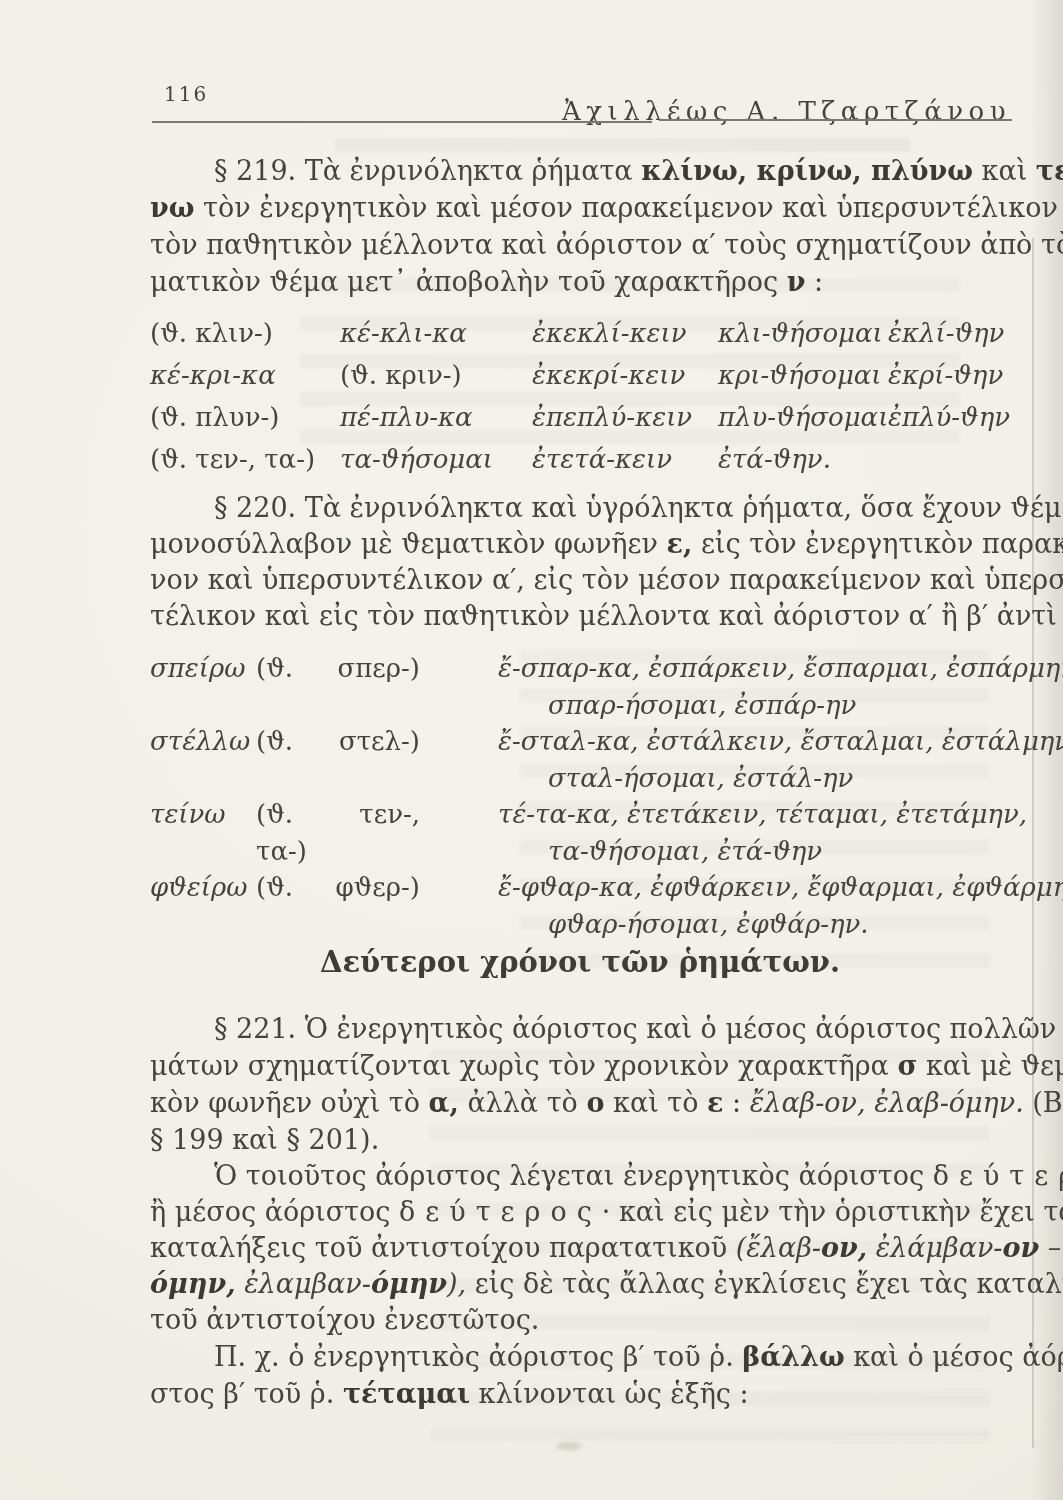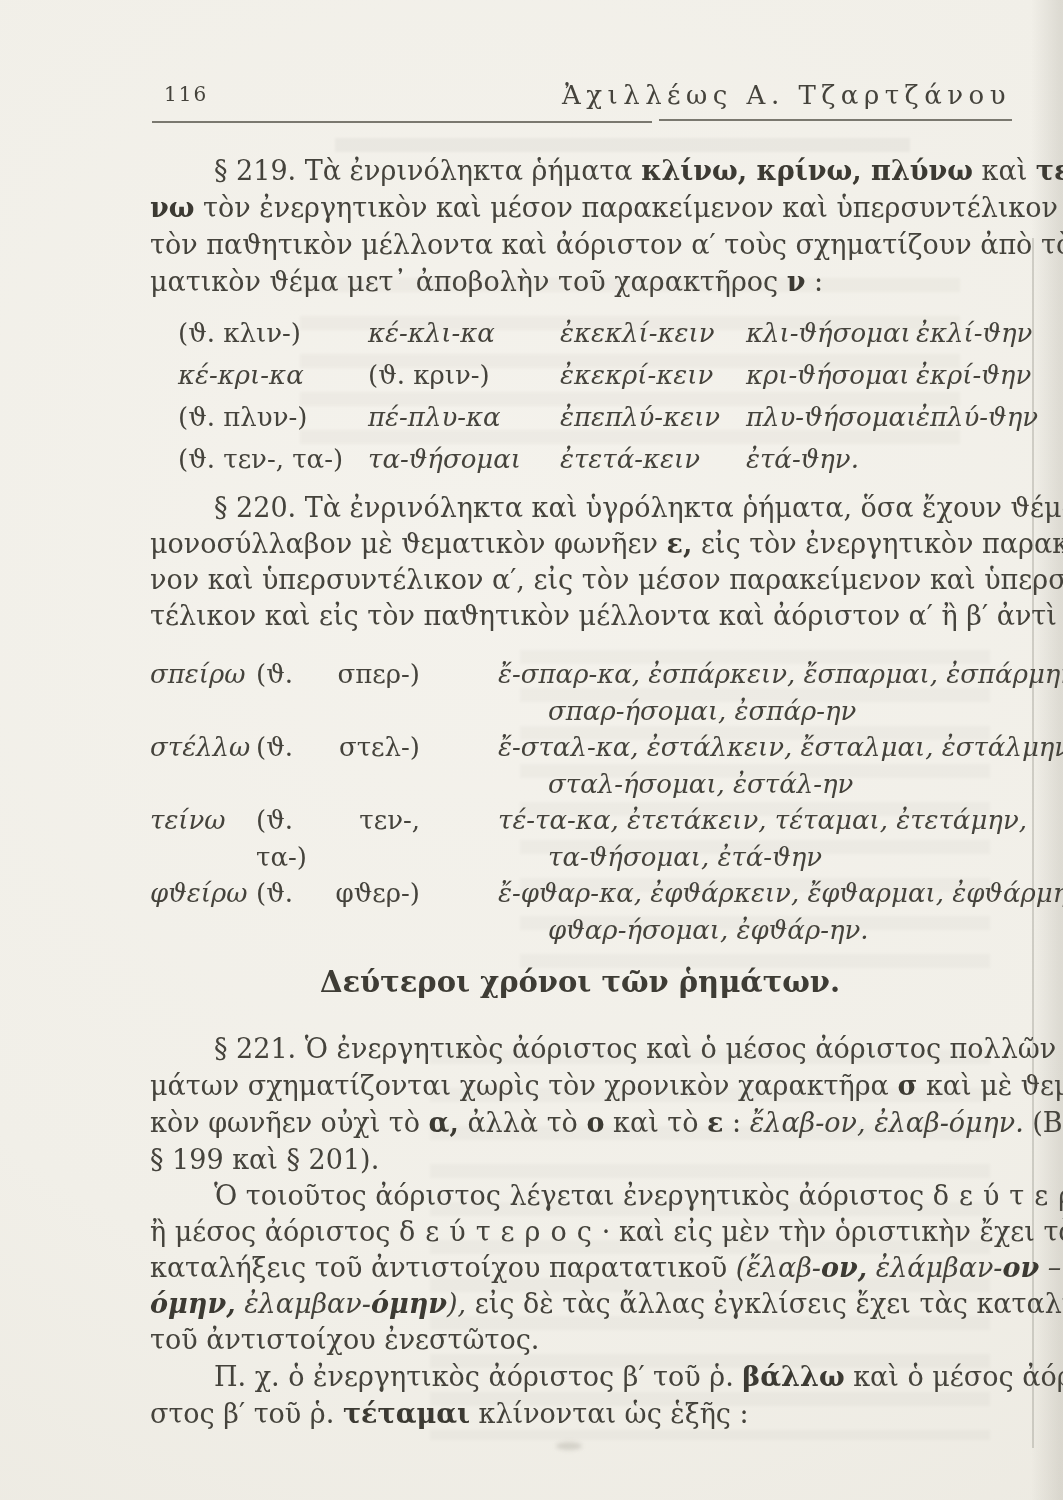--- a/index.html
+++ b/index.html
@@ -8,47 +8,47 @@
     width:1063px;height:1500px;
     margin:0 auto;
     background:
       radial-gradient(130% 95% at 45% 35%, #f4f2ec 0%, #f1efe8 55%, #eae7de 100%);
     font-family:"DejaVu Serif", serif;
     color:#45433c;
     overflow:hidden;
   }
   
   .pagenum{position:absolute;left:152px;top:82px;font-size:20px;letter-spacing:2px;margin-left:12px;}
-  .runtitle{position:absolute;right:52px;top:80px;font-size:26px;letter-spacing:5.5px;white-space:nowrap;}
+  .runtitle{position:absolute;right:52px;top:96px;font-size:26px;letter-spacing:5.5px;white-space:nowrap;}
   .rule{position:absolute;height:2px;background:#7a786f;}
   .rule-l{left:152px;top:121px;width:500px;}
   .rule-r{left:659px;top:119px;width:353px;}
   
   .col{position:absolute;left:150px;top:152px;width:860px;}
   .ln{height:37px;line-height:37px;font-size:27px;text-align:justify;text-align-last:justify;white-space:nowrap;}
   .ln36{height:36px;line-height:36px;}
   .ln.last{text-align-last:left;}
   .ln.first{text-indent:64px;}
   b{font-weight:bold;color:#3c3a33;}
   i{font-style:italic;}
   .sp{letter-spacing:10px;}
   
-  .gtable{display:grid;grid-template-columns:190px 192px 186px 170px 1fr;margin-top:12px;margin-left:28px;}
+  .gtable{display:grid;grid-template-columns:190px 192px 186px 170px 1fr;margin-top:12px;}
   .gtable .cell{height:42px;line-height:42px;font-size:26px;white-space:nowrap;}
   .gtable .form{font-style:italic;}
   
-  .verbs{margin-top:22px;}
+  .verbs{margin-top:16px;}
   .verb{display:grid;grid-template-columns:106px 236px 1fr;grid-auto-rows:36.5px;}
   .verb span,.verb div{line-height:36.5px;font-size:26px;white-space:nowrap;}
   .verb .vname{font-style:italic;}
   .verb .vstem{text-align:justify;text-align-last:justify;padding-right:72px;white-space:normal;}
   .verb .f1{font-style:italic;padding-left:6px;grid-column:3;}
   .verb .f2{font-style:italic;padding-left:56px;grid-column:3;}
   
-  .midhead{margin-top:14px;height:40px;line-height:40px;text-align:center;font-size:29px;font-weight:bold;color:#3e3c35;}
+  .midhead{height:40px;line-height:40px;text-align:center;font-size:29px;font-weight:bold;color:#3e3c35;}
   .gap-before-221{margin-top:28px;}
   
   .edge-shade{position:absolute;right:0;top:0;width:32px;height:100%;
     background:linear-gradient(to right, rgba(160,156,144,0) 0%, rgba(150,146,134,0.22) 90%);}
   .bleed-vrule{position:absolute;left:1032px;top:238px;width:2px;height:1210px;background:rgba(120,117,106,0.28);}
   .ghost{position:absolute;opacity:0.08;filter:blur(1.2px);
     background:repeating-linear-gradient(to bottom, transparent 0 10px, #8d8a7d 10px 24px, transparent 24px 38px);}
   .g1{left:335px;top:128px;width:575px;height:38px;}
   .g2{left:300px;top:268px;width:660px;height:180px;opacity:0.055;}
   .g3{left:520px;top:640px;width:470px;height:330px;opacity:0.05;}

